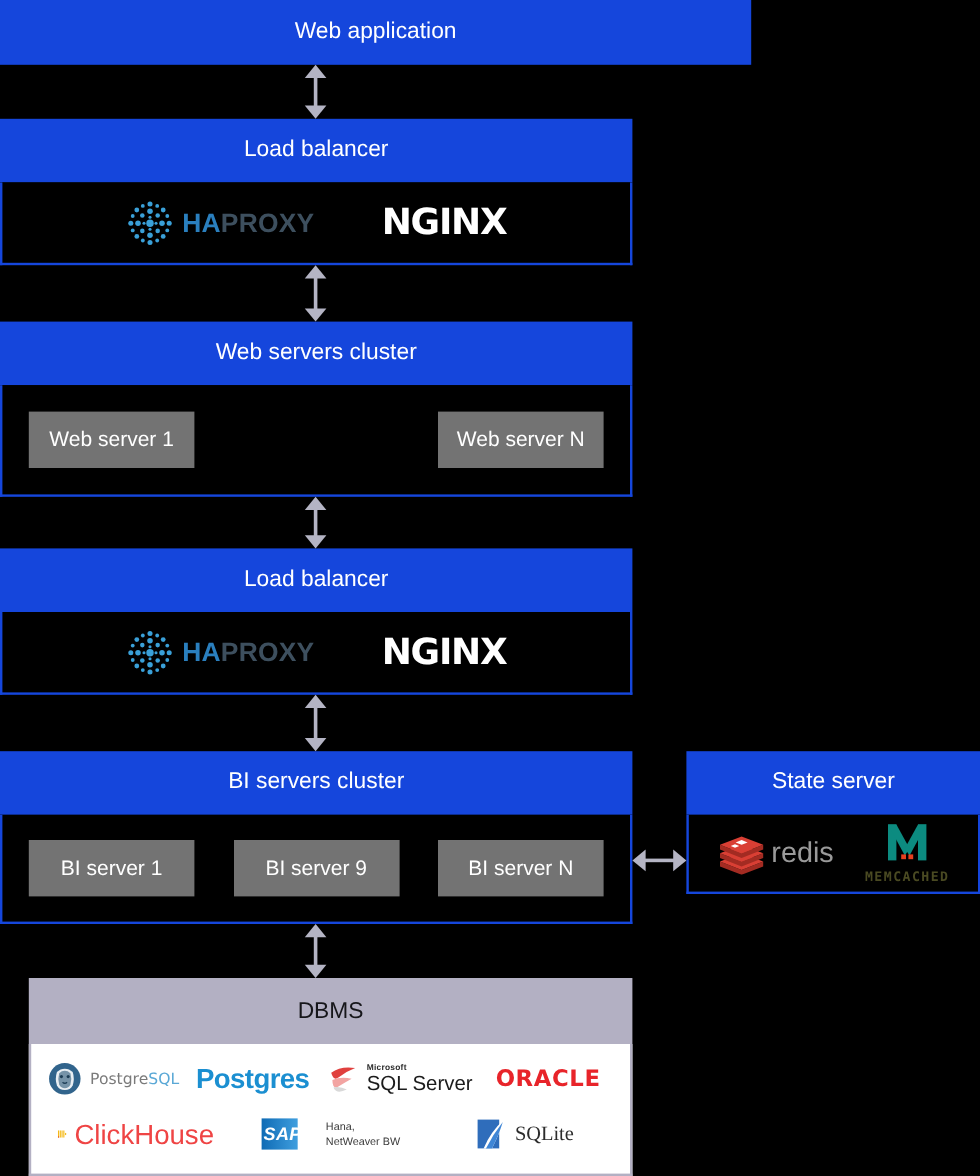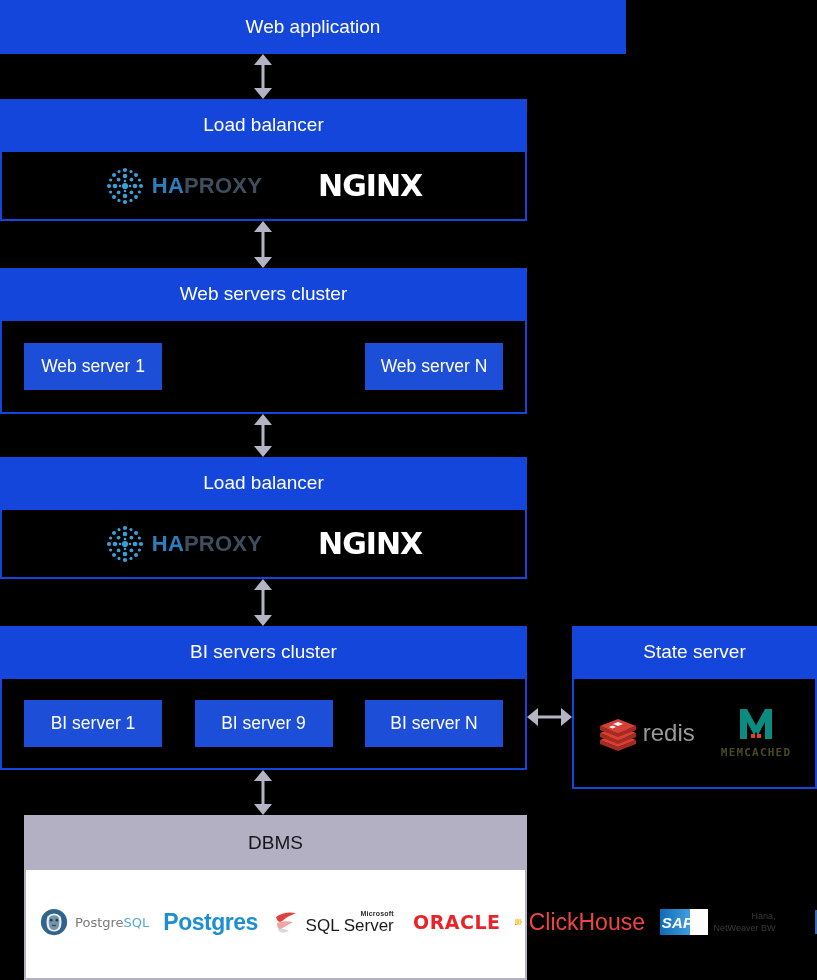--- a/index.html
+++ b/index.html
@@ -53,21 +53,21 @@
   
   .chip-row {
     display: flex;
     align-items: center;
     justify-content: space-between;
     width: 100%;
     box-sizing: border-box;
     padding: 0 22px;
   }
   .chip {
-    background: #1d4ed8;
+    background: #737373;
     color: #ffffff;
     font-size: 17.5px;
     height: 47px;
     display: flex;
     align-items: center;
     justify-content: center;
     box-sizing: border-box;
     padding: 0 14px;
     min-width: 138px;
   }
@@ -206,24 +206,23 @@
     box-sizing: border-box;
   }
   .dbms-body {
     background: #ffffff;
     border: 2px solid #b3b0c3;
     border-top: none;
     box-sizing: border-box;
     width: 100%;
     height: 100%;
     display: flex;
-    flex-direction: row;
+    flex-direction: column;
     justify-content: space-around;
     padding: 6px 10px 10px 10px;
-    text-align: right;
   }
   .dbms-grid-row {
     display: flex;
     align-items: center;
     justify-content: space-around;
     width: 100%;
   }
   .db-logo {
     display: flex;
     align-items: center;
@@ -448,21 +447,21 @@
   <div class="arrow-h" style="left:527px; top:706px; width:45px;">
     <div class="shaft"></div>
     <div class="head-left"></div>
     <div class="head-right"></div>
   </div>
 
   <div class="node" style="left:572px; top:626px; width:245px; height:144px;">
     <div class="node-header" style="height:53px;">
       <span>State server</span>
     </div>
-    <div class="node-body" style="height:110px;">
+    <div class="node-body" style="height:66px;">
       <div class="logo-row" style="gap:26px;">
 
         <div class="logo" style="gap:5px;">
           <svg width="40" height="36" viewBox="0 0 40 36">
             <g>
               <path d="M2 25 L20 32 L38 25 L38 29 L20 36 L2 29 Z" fill="#a32b22"></path>
               <path d="M2 25 L20 18 L38 25 L20 32 Z" fill="#d93f34"></path>
               <path d="M2 18 L20 25 L38 18 L38 22 L20 29 L2 22 Z" fill="#a32b22"></path>
               <path d="M2 18 L20 11 L38 18 L20 25 Z" fill="#d93f34"></path>
               <path d="M2 11 L20 18 L38 11 L38 15 L20 22 L2 15 Z" fill="#a32b22"></path>

